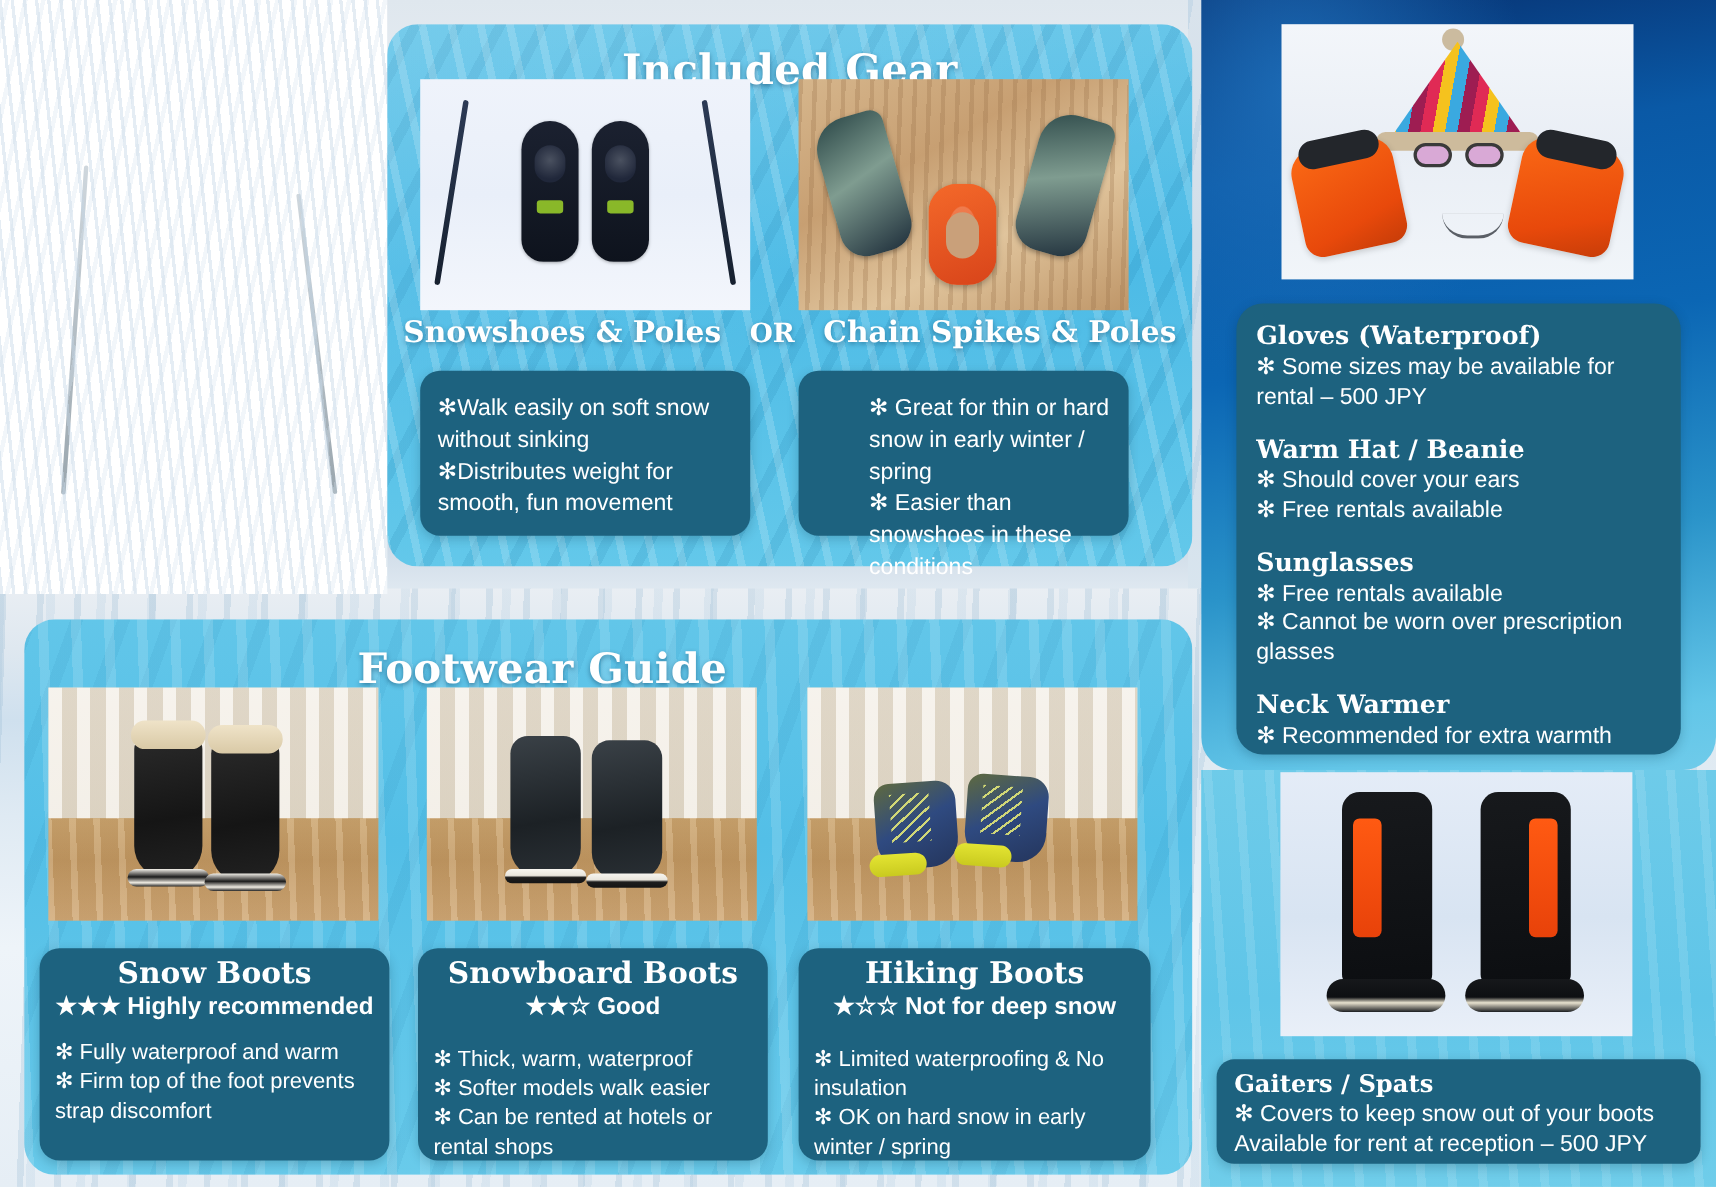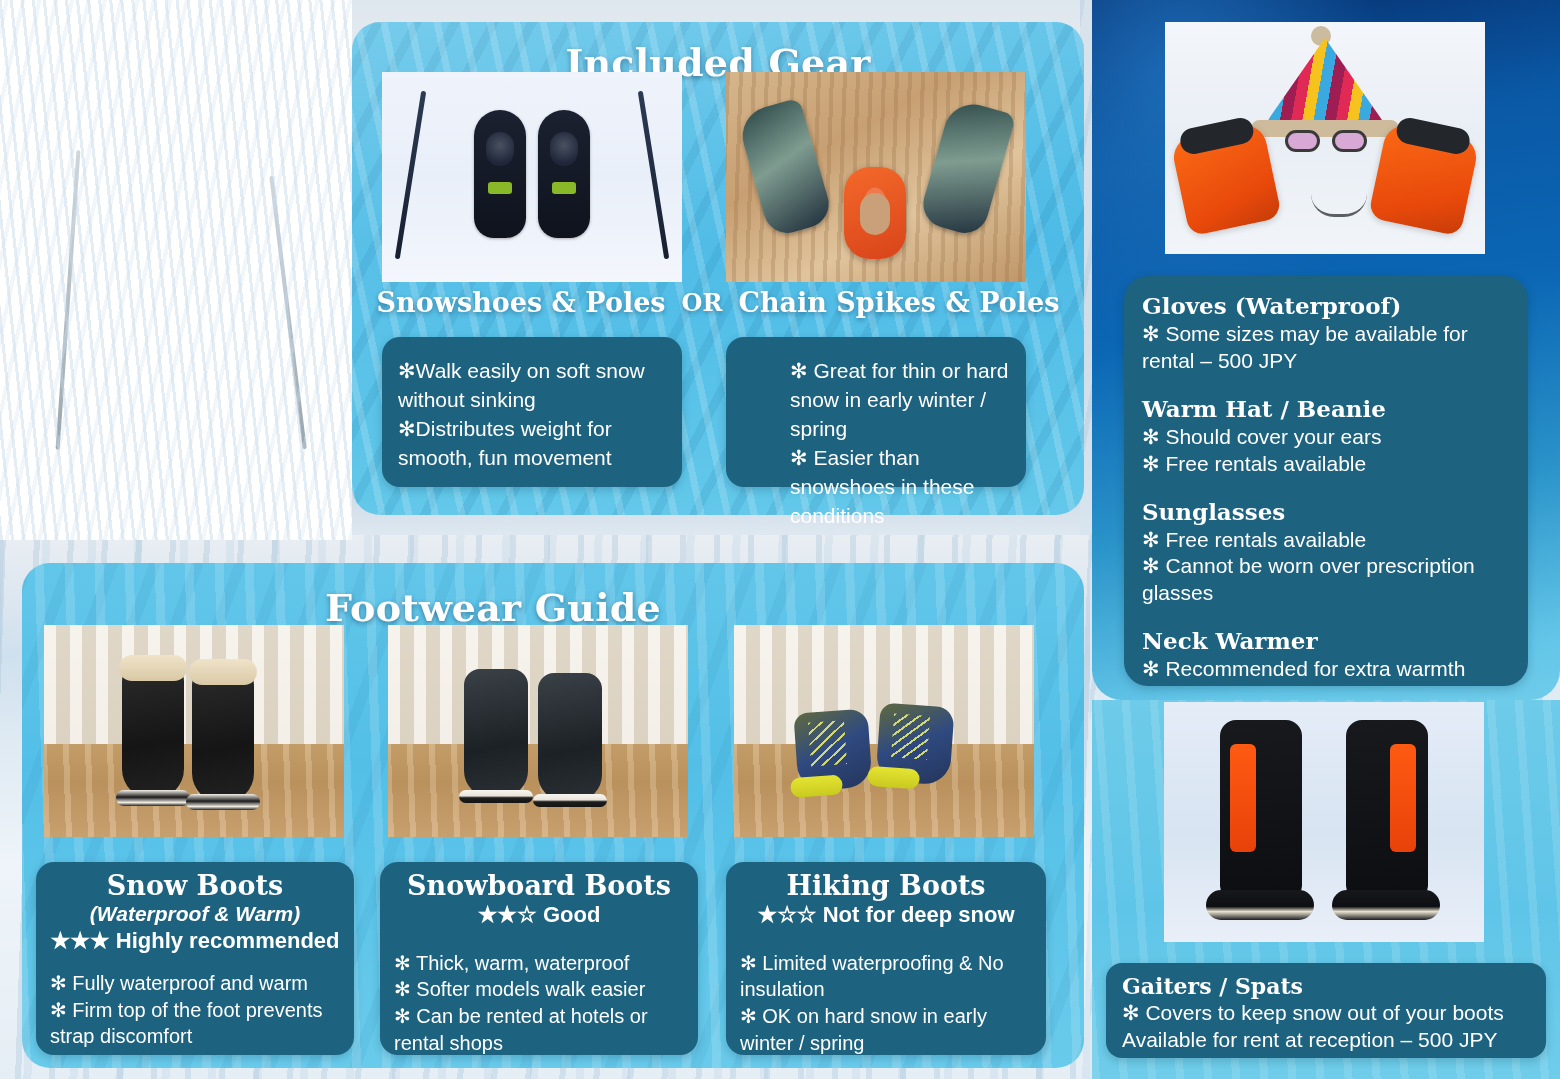--- a/index.html
+++ b/index.html
@@ -219,21 +219,21 @@
   .card-right .gl{display:block;font-size:21px;line-height:1.28;}
 
   .card-gaiters{left:1106px;top:963px;width:440px;height:95px;border-radius:16px;}
   .card-gaiters .inner{padding:10px 16px;}
   .card-gaiters .gh{display:block;font-family:"DejaVu Serif", serif;font-weight:bold;font-size:22px;}
   .card-gaiters .gl{display:block;font-size:21px;line-height:1.3;}
 
   
   .gear-labels{
     position:absolute;left:352px;top:287px;width:732px;
-    display:flex;align-items:center;justify-content:center;gap:16px;
+    display:flex;align-items:center;justify-content:center;gap:26px;
     font-family:"DejaVu Serif", serif;font-weight:bold;color:#fff;font-size:27px;
     text-shadow:0 2px 5px rgba(0,40,70,.4);
   }
   .gear-labels .lbl{white-space:nowrap;}
   .gear-labels .or{font-size:24px;}
 </style>
 </head>
 <body>
 
 <div class="stage">
@@ -317,21 +317,20 @@
         <span class="toe"></span>
       </div>
     <div class="bootshape hb" style="left:144px;top:80px;transform:rotate(4deg);">
       <span class="lace"></span>
         <span class="toe"></span>
       </div>
   </div>
 
   <div class="card card-boot card-snow-boots">
     <span class="t">Snow Boots</span>
-    <span class="sub">(Waterproof &amp; Warm)</span>
     <span class="rate">★★★ Highly recommended</span>
     <span class="bullets" style="white-space:pre-line;">✻ Fully waterproof and warm
 ✻ Firm top of the foot prevents strap discomfort</span>
   </div>
 
   <div class="card card-boot card-hiking-boots">
     <span class="t">Hiking Boots</span>
     <span class="rate">★☆☆ Not for deep snow</span>
     <span class="bullets" style="white-space:pre-line;padding-top:20px;">✻ Limited waterproofing &amp; No insulation
 ✻ OK on hard snow in early winter / spring</span>

